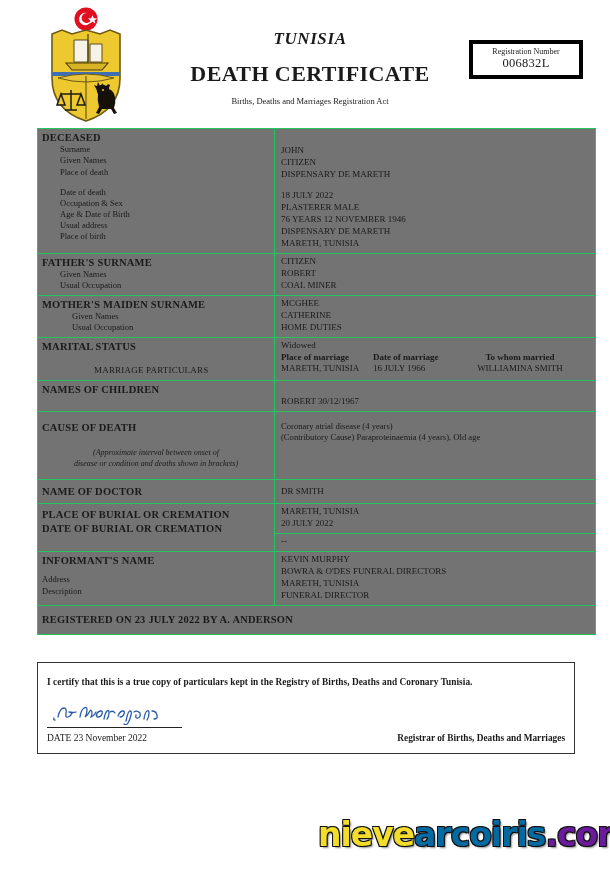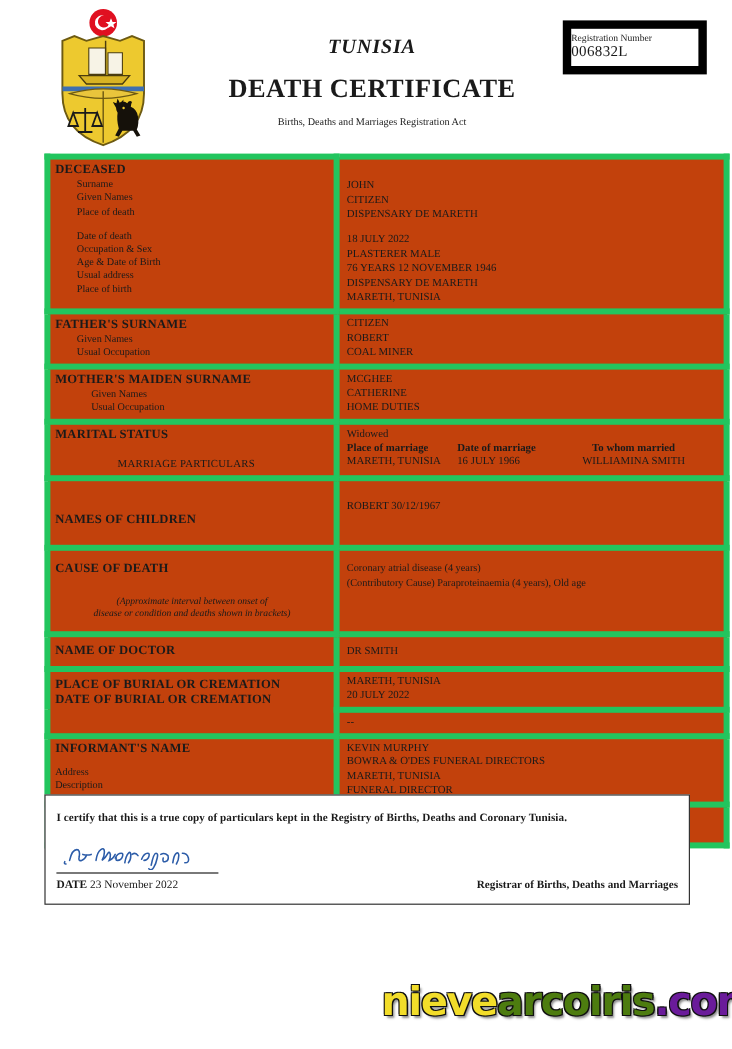--- a/index.html
+++ b/index.html
@@ -49,23 +49,24 @@
     margin: 0 0 12px 0;
     line-height: 1;
   }
   .act-line {
     font-size: 8.5px;
     margin: 0;
     line-height: 1;
   }
   .regbox {
     position: absolute;
-    left: 469px; top: 17px;
+    left: 469px; top: 40px;
     width: 106px;
-    border: 7px solid #000000;
+    border: 4px solid #000000;
+    text-align: center;
     padding: 3px 0 4px 0;
     background: #fff;
   }
   .regbox-label {
     font-size: 8px;
     line-height: 1.15;
     display: block;
   }
   .regbox-value {
     font-size: 12.5px;
@@ -77,24 +78,24 @@
   
   .cert-table {
     position: absolute;
     left: 37px; top: 128px;
     width: 538px;
     border-collapse: collapse;
     border: 1.3px solid #333;
     table-layout: fixed;
   }
   .cert-table td {
-    border: 5px solid #22c55e;
+    border: 1px solid #22c55e;
     vertical-align: top;
     padding: 0;
-    background: #c2410c;
+    background: #737373;
   }
   .cert-table td.lcell { width: 228px; padding: 2px 4px 3px 4px; }
   .cert-table td.rcell { width: 310px; padding: 2px 4px 3px 6px; }
 
   .sec-head {
     font-size: 10.5px;
     font-weight: bold;
     letter-spacing: 0.2px;
     line-height: 1.28;
     white-space: nowrap;
@@ -171,21 +172,21 @@
     position: absolute;
     left: 9px; top: 64px;
     width: 135px;
     border-bottom: 1.2px solid #222;
   }
   .date-line {
     position: absolute;
     left: 9px; top: 70px;
     font-size: 9.5px;
   }
-  .date-line b { font-weight: bold; }
+  .date-line b { font-weight: normal; }
   .registrar-line {
     position: absolute;
     right: 9px; top: 70px;
     font-size: 9.3px;
     font-weight: bold;
     white-space: nowrap;
   }
 
   
   .watermark {
@@ -196,21 +197,21 @@
     font-weight: bold;
     letter-spacing: -1px;
     line-height: 1;
     white-space: nowrap;
     text-shadow:
       -1px -1px 0 #111, 1px -1px 0 #111,
       -1px  1px 0 #111, 1px  1px 0 #111,
        2px  2px 2px rgba(0,0,0,0.45);
   }
   .wm-a { color: #f2dd2a; }
-  .wm-b { color: #4d7c0f; }
+  .wm-b { color: #0369a1; }
   .wm-c { color: #6a1b9a; }
 </style>
 </head>
 <body>
 
 <div class="header">
 
   <svg class="crest" viewBox="0 0 96 118">
 
     <circle cx="48" cy="13" r="11.5" fill="#e01020"></circle>
@@ -332,21 +333,21 @@
       </div>
       <div class="mrow">
         <span class="c1">MARETH, TUNISIA</span>
         <span class="c2">16 JULY 1966</span>
         <span class="c3">WILLIAMINA SMITH</span>
       </div>
     </td>
   </tr>
 
   <tr>
-    <td class="lcell" style="padding-top:26px;padding-bottom:14px">
+    <td class="lcell" style="padding-top:2px;padding-bottom:14px">
       <div class="sec-head">NAMES OF CHILDREN</div>
     </td>
     <td class="rcell" style="padding-top:15px">
       <div class="val">ROBERT 30/12/1967</div>
     </td>
   </tr>
 
   <tr>
     <td class="lcell" style="padding-top:9px;padding-bottom:6px">
       <div class="sec-head">CAUSE OF DEATH</div>

